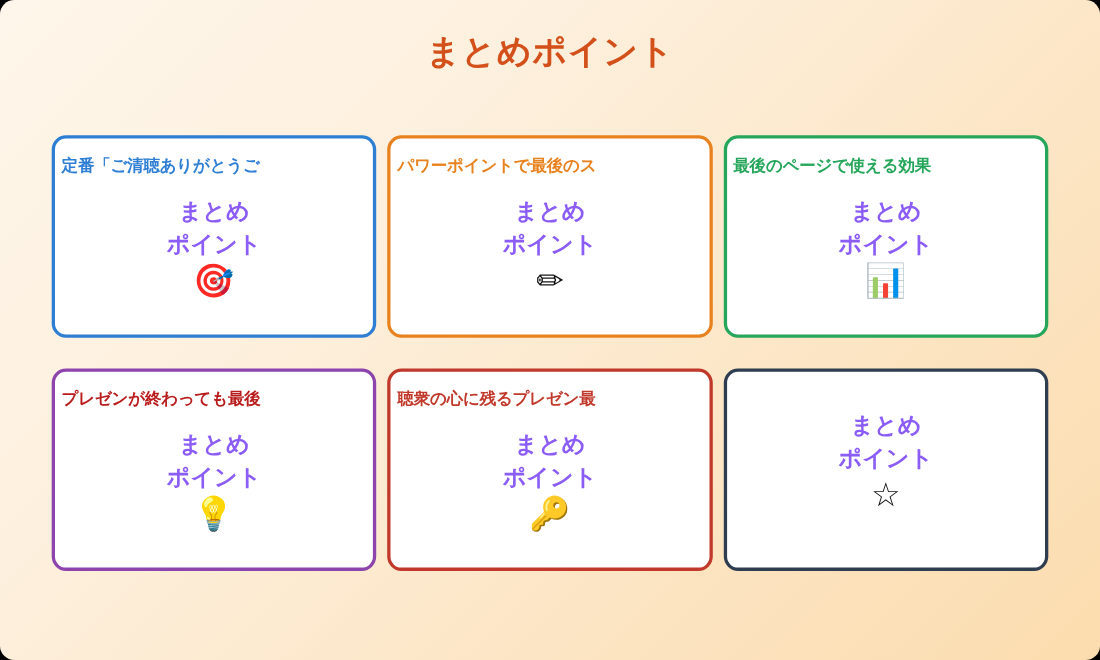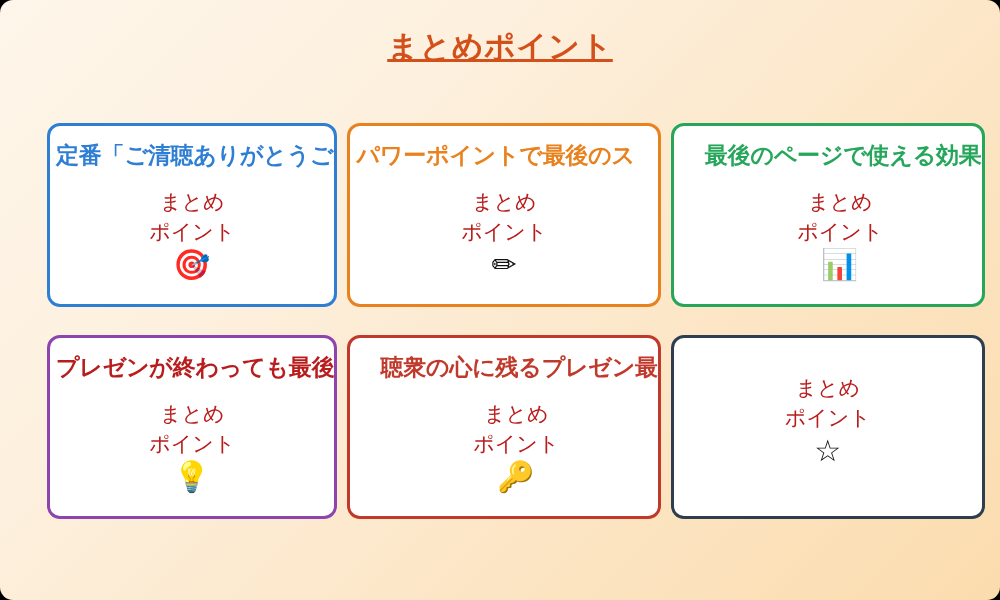--- a/index.html
+++ b/index.html
@@ -29,21 +29,20 @@
     left: 0;
     right: 0;
     top: 30px;
     text-align: center;
     font-size: 31px;
     font-weight: bold;
     color: #D4501A;
     letter-spacing: 0.5px;
     line-height: 1.1;
     white-space: nowrap;
-    text-decoration: underline;
   }
 
   #card-grid {
     position: absolute;
     left: 47px;
     top: 123px;
     width: 906px;
     height: 396px;
     display: grid;
     grid-template-columns: repeat(3, 1fr);
@@ -59,40 +58,40 @@
     border-radius: 13px;
     box-sizing: border-box;
     display: flex;
     flex-direction: column;
     align-items: center;
     padding-top: 17px;
     overflow: visible;
   }
 
   .card-title {
-    font-size: 23px;
+    font-size: 15px;
     font-weight: bold;
     line-height: 1.12;
     white-space: nowrap;
     width: 100%;
     box-sizing: border-box;
     padding-left: 6px;
     text-align: left;
     letter-spacing: -0.2px;
     overflow: visible;
   }
 
   .card-body {
     margin-top: 18px;
     font-size: 21px;
     line-height: 1.45;
-    color: #b91c1c;
+    color: #8b5cf6;
     text-align: center;
     white-space: pre-line;
-    font-weight: normal;
+    font-weight: bold;
   }
 
   .card-icon {
     margin-top: 2px;
     font-size: 30px;
     line-height: 1;
     color: #111;
     text-align: center;
     font-family: "DejaVu Sans", sans-serif;
   }
@@ -115,35 +114,35 @@
       <div class="card-icon">🎯</div>
     </div>
 
     <div class="card" style="border-color: rgb(232, 130, 30);">
       <div class="card-title" style="color: rgb(232, 130, 30);">パワーポイントで最後のス</div>
       <div class="card-body">まとめ
 ポイント</div>
       <div class="card-icon">✏</div>
     </div>
 
-    <div class="card" style="border-color: rgb(38, 166, 91); padding-left: 25px;">
+    <div class="card" style="border-color: rgb(38, 166, 91);">
       <div class="card-title" style="color: rgb(38, 166, 91);">最後のページで使える効果</div>
       <div class="card-body">まとめ
 ポイント</div>
       <div class="card-icon">📊</div>
     </div>
 
     <div class="card" style="border-color: rgb(142, 68, 173);">
       <div class="card-title" style="color: #b91c1c;">プレゼンが終わっても最後</div>
       <div class="card-body">まとめ
 ポイント</div>
       <div class="card-icon">💡</div>
     </div>
 
-    <div class="card" style="border-color: rgb(192, 57, 43); padding-left: 24px;">
+    <div class="card" style="border-color: rgb(192, 57, 43);">
       <div class="card-title" style="color: rgb(192, 57, 43);">聴衆の心に残るプレゼン最</div>
       <div class="card-body">まとめ
 ポイント</div>
       <div class="card-icon">🔑</div>
     </div>
 
     <div class="card" style="border-color: rgb(46, 62, 80);">
       <div class="card-body">まとめ
 ポイント</div>
       <div class="card-icon">☆</div>

